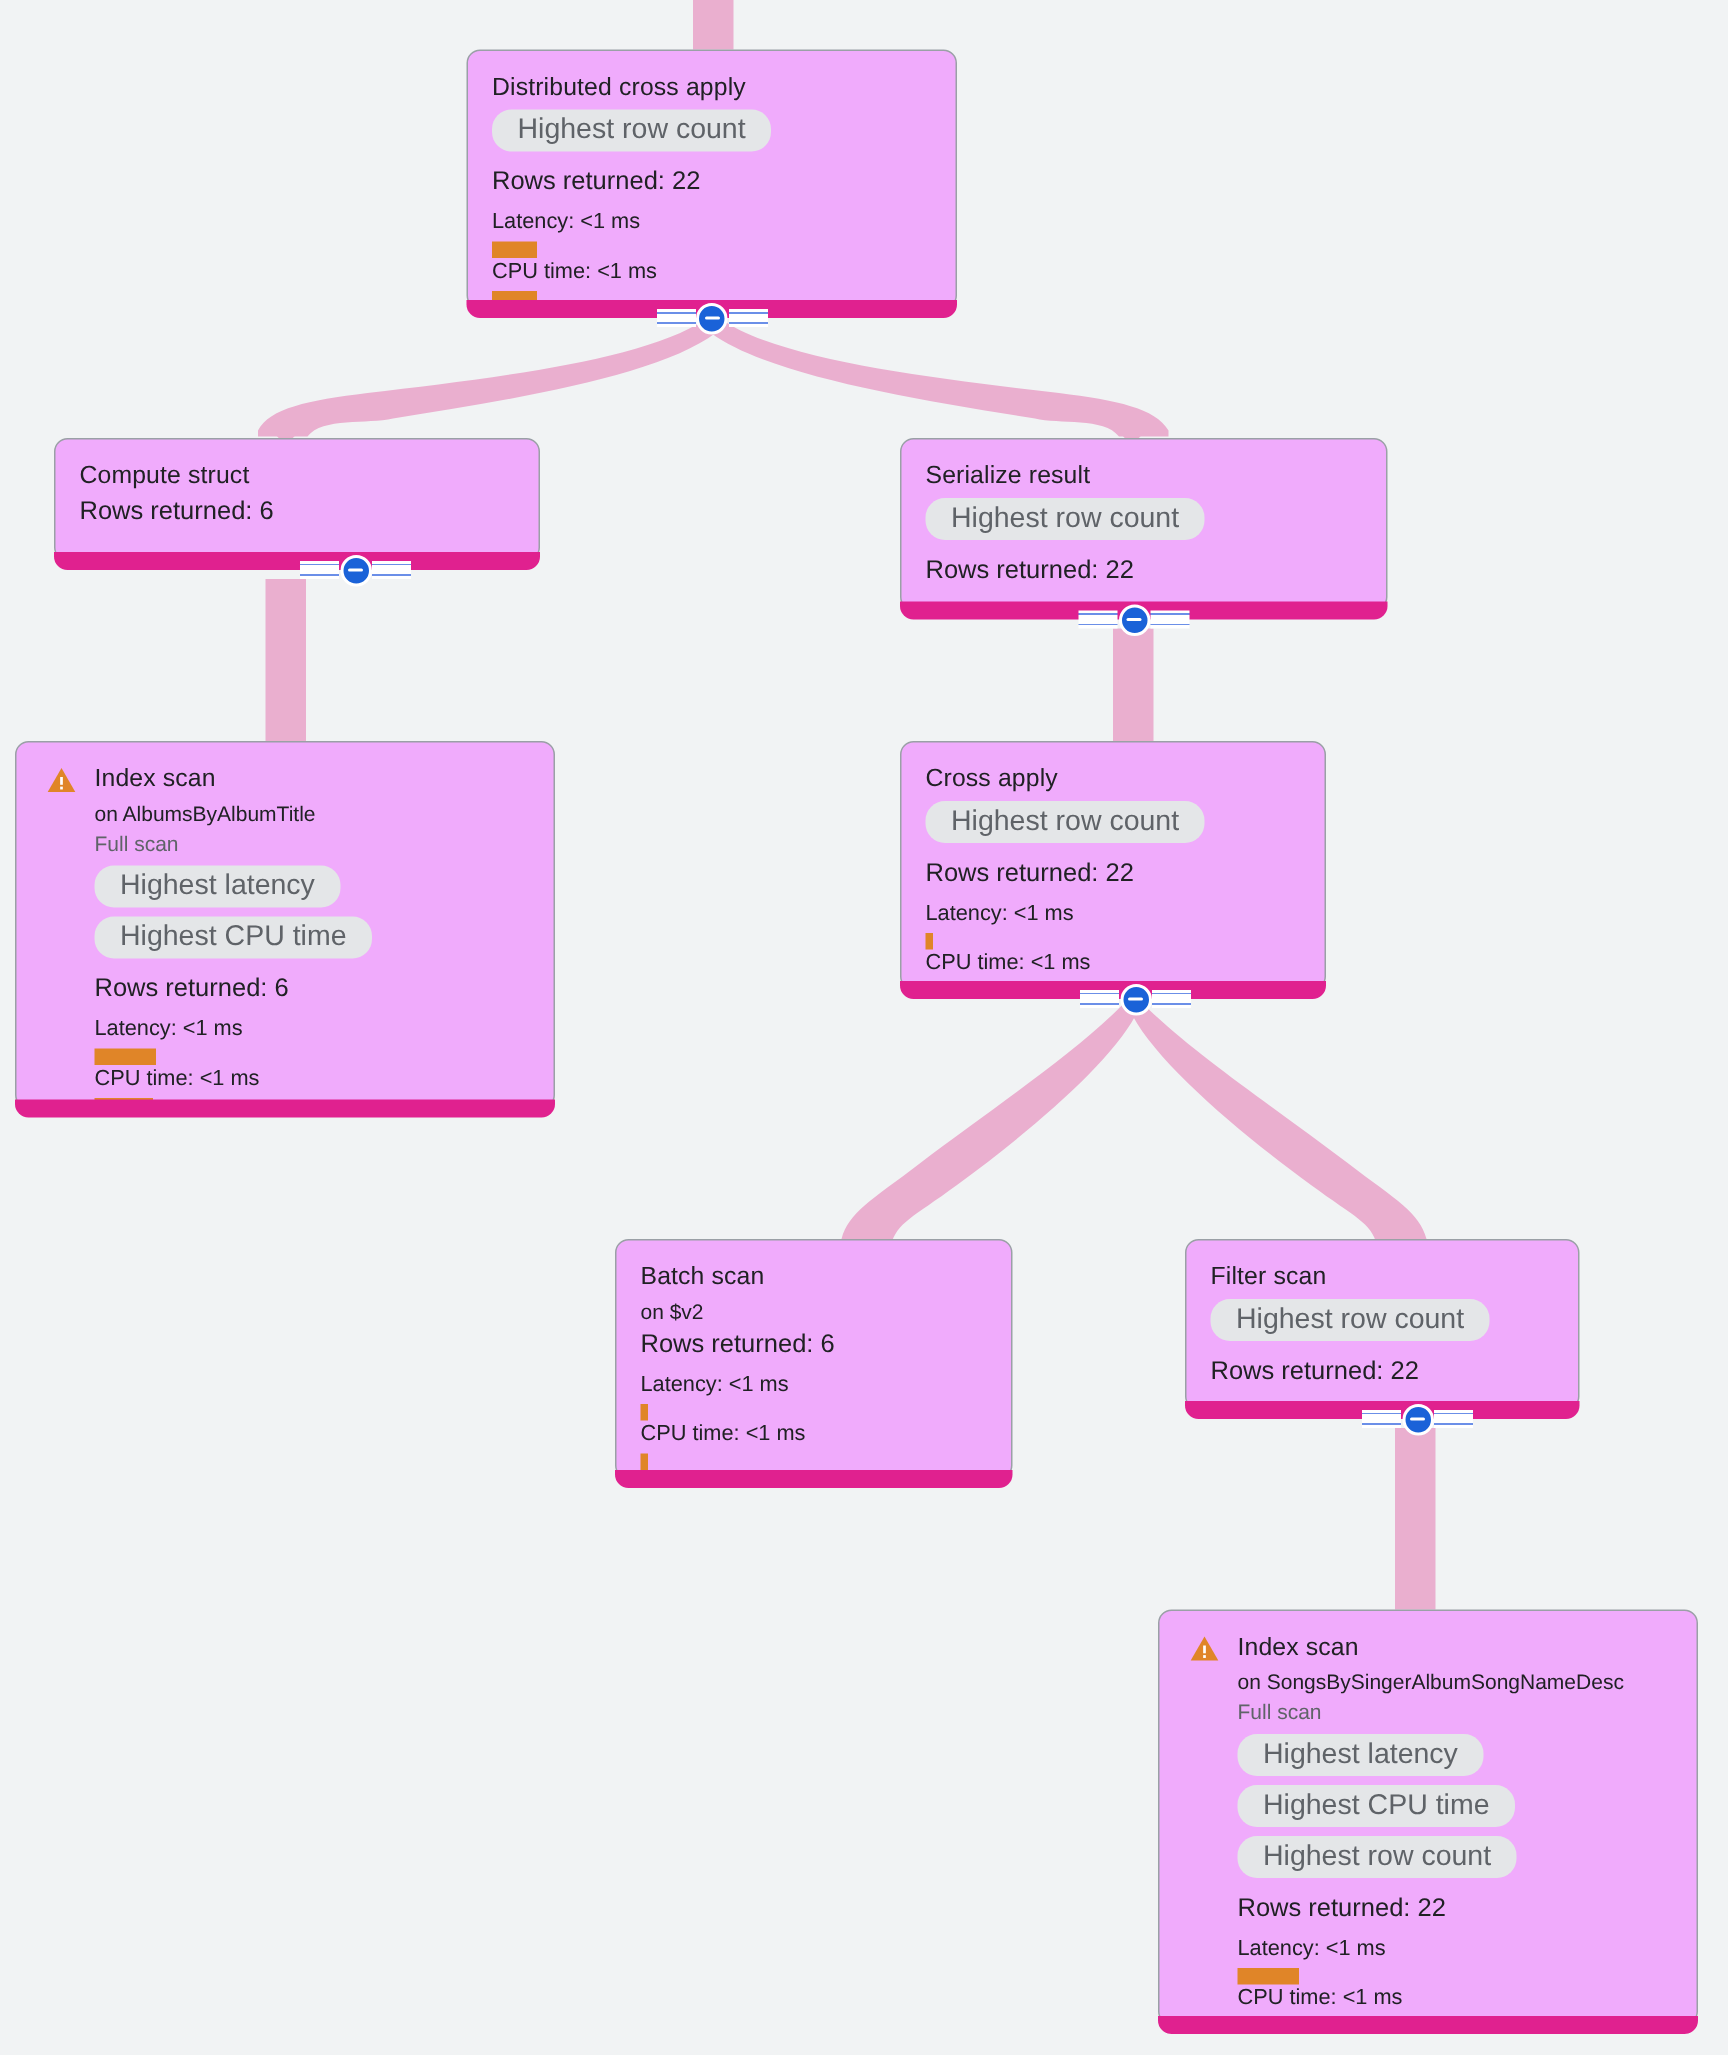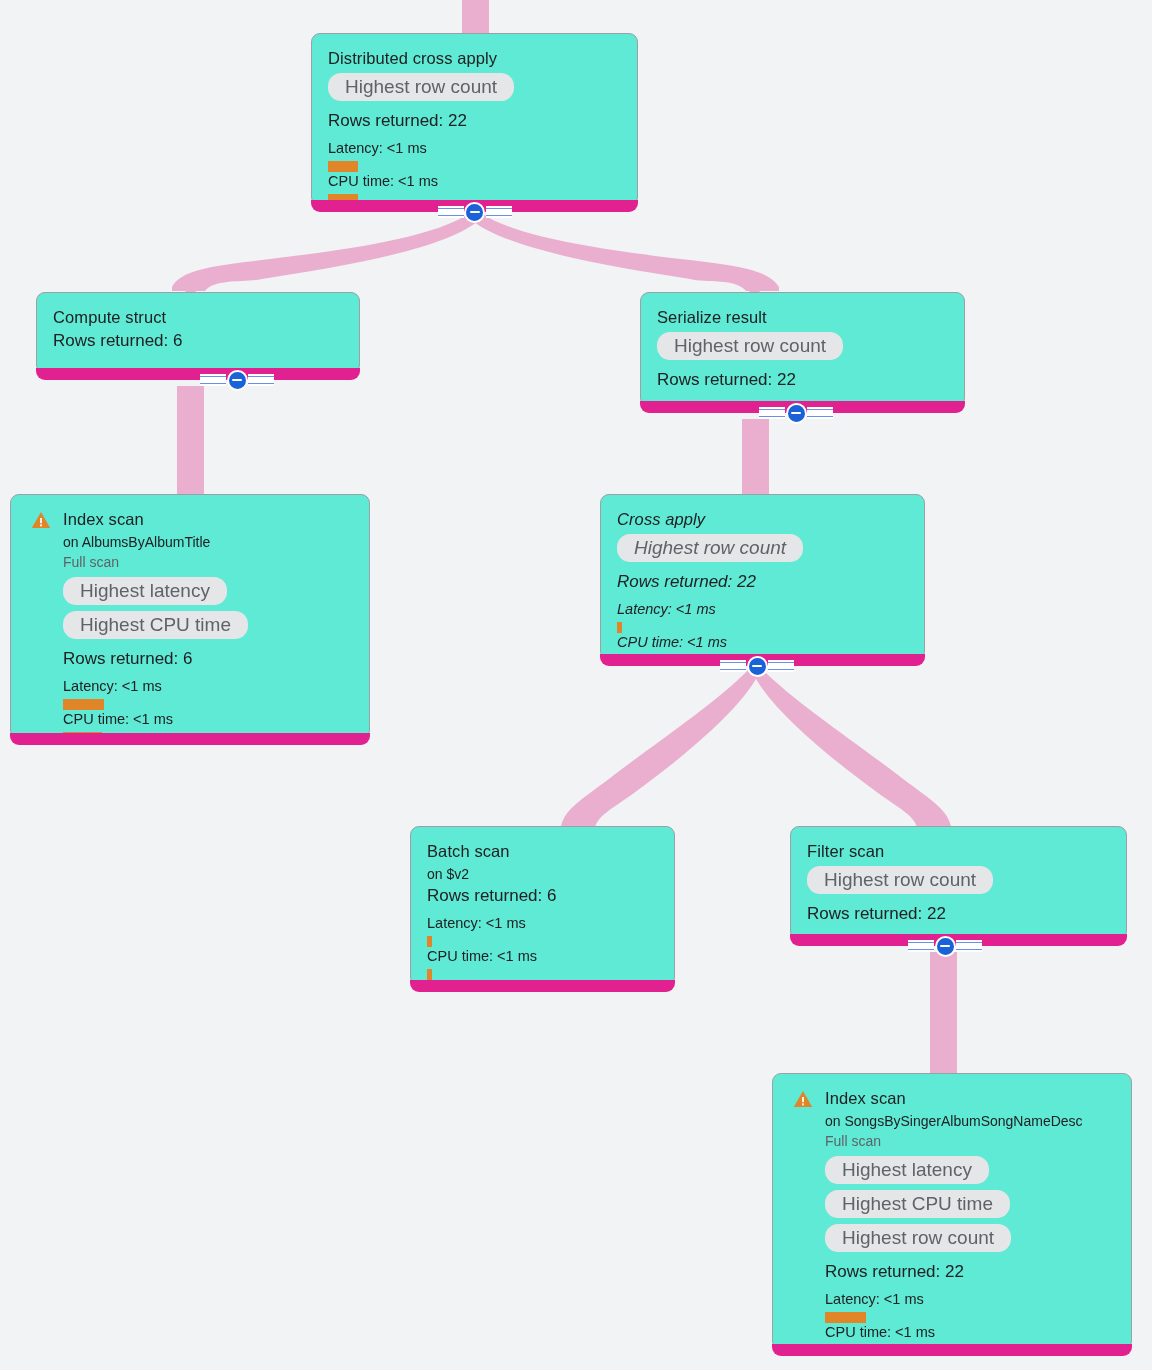--- a/index.html
+++ b/index.html
@@ -20,21 +20,21 @@
     left: 0; top: 0;
     width: 1152px;
     height: 1370px;
     pointer-events: none;
   }
 
   
   .node {
     position: absolute;
     box-sizing: border-box;
-    background: #5eead4;
+    background: #f0abfc;
     border: 1px solid #9aa0a6;
     border-radius: 9px;
     z-index: 5;
   }
   .node-body {
     padding: 14px 16px 10px 16px;
     position: relative;
   }
   .node.warn .node-body {
     padding-left: 52px;
@@ -234,21 +234,21 @@
       <div class="rows">Rows returned: 6</div>
     </div>
     <div class="accent"></div>
     <div class="toggle" style="left:163px; transform:none;">
       <span class="rail l"></span>
       <span class="rail r"></span>
       <span class="knob"></span>
     </div>
   </div>
 
-  <div class="node" style="left:600px; top:292px; width:325px; height:115px;margin-left:40px;">
+  <div class="node" style="left:600px; top:292px; width:325px; height:115px;">
     <div class="node-body">
       <div class="node-title">Serialize result</div>
       <div class="badges">
         <span class="badge">Highest row count</span>
       </div>
       <div class="rows">Rows returned: 22</div>
     </div>
     <div class="accent"></div>
     <div class="toggle" style="left:118px; transform:none;">
       <span class="rail l"></span>
@@ -279,21 +279,21 @@
         </div>
         <div>
           <div class="metric-label">CPU time: &lt;1 ms</div>
           <div class="metric-bar" style="width:39px;"></div>
         </div>
       </div>
     </div>
     <div class="accent"></div>
   </div>
 
-  <div class="node" style="left:600px; top:494px; width:325px; height:166px;font-style:italic;">
+  <div class="node" style="left:600px; top:494px; width:284px; height:166px;">
     <div class="node-body">
       <div class="node-title">Cross apply</div>
       <div class="badges">
         <span class="badge">Highest row count</span>
       </div>
       <div class="rows">Rows returned: 22</div>
       <div class="metrics">
         <div style="width:145px;">
           <div class="metric-label">Latency: &lt;1 ms</div>
           <div class="metric-bar" style="width:5px;"></div>
@@ -324,21 +324,21 @@
         </div>
         <div>
           <div class="metric-label">CPU time: &lt;1 ms</div>
           <div class="metric-bar" style="width:5px;"></div>
         </div>
       </div>
     </div>
     <div class="accent"></div>
   </div>
 
-  <div class="node" style="left:790px; top:826px; width:337px; height:114px;">
+  <div class="node" style="left:790px; top:826px; width:263px; height:114px;">
     <div class="node-body">
       <div class="node-title">Filter scan</div>
       <div class="badges">
         <span class="badge">Highest row count</span>
       </div>
       <div class="rows">Rows returned: 22</div>
     </div>
     <div class="accent"></div>
     <div class="toggle" style="left:117px; transform:none;">
       <span class="rail l"></span>

